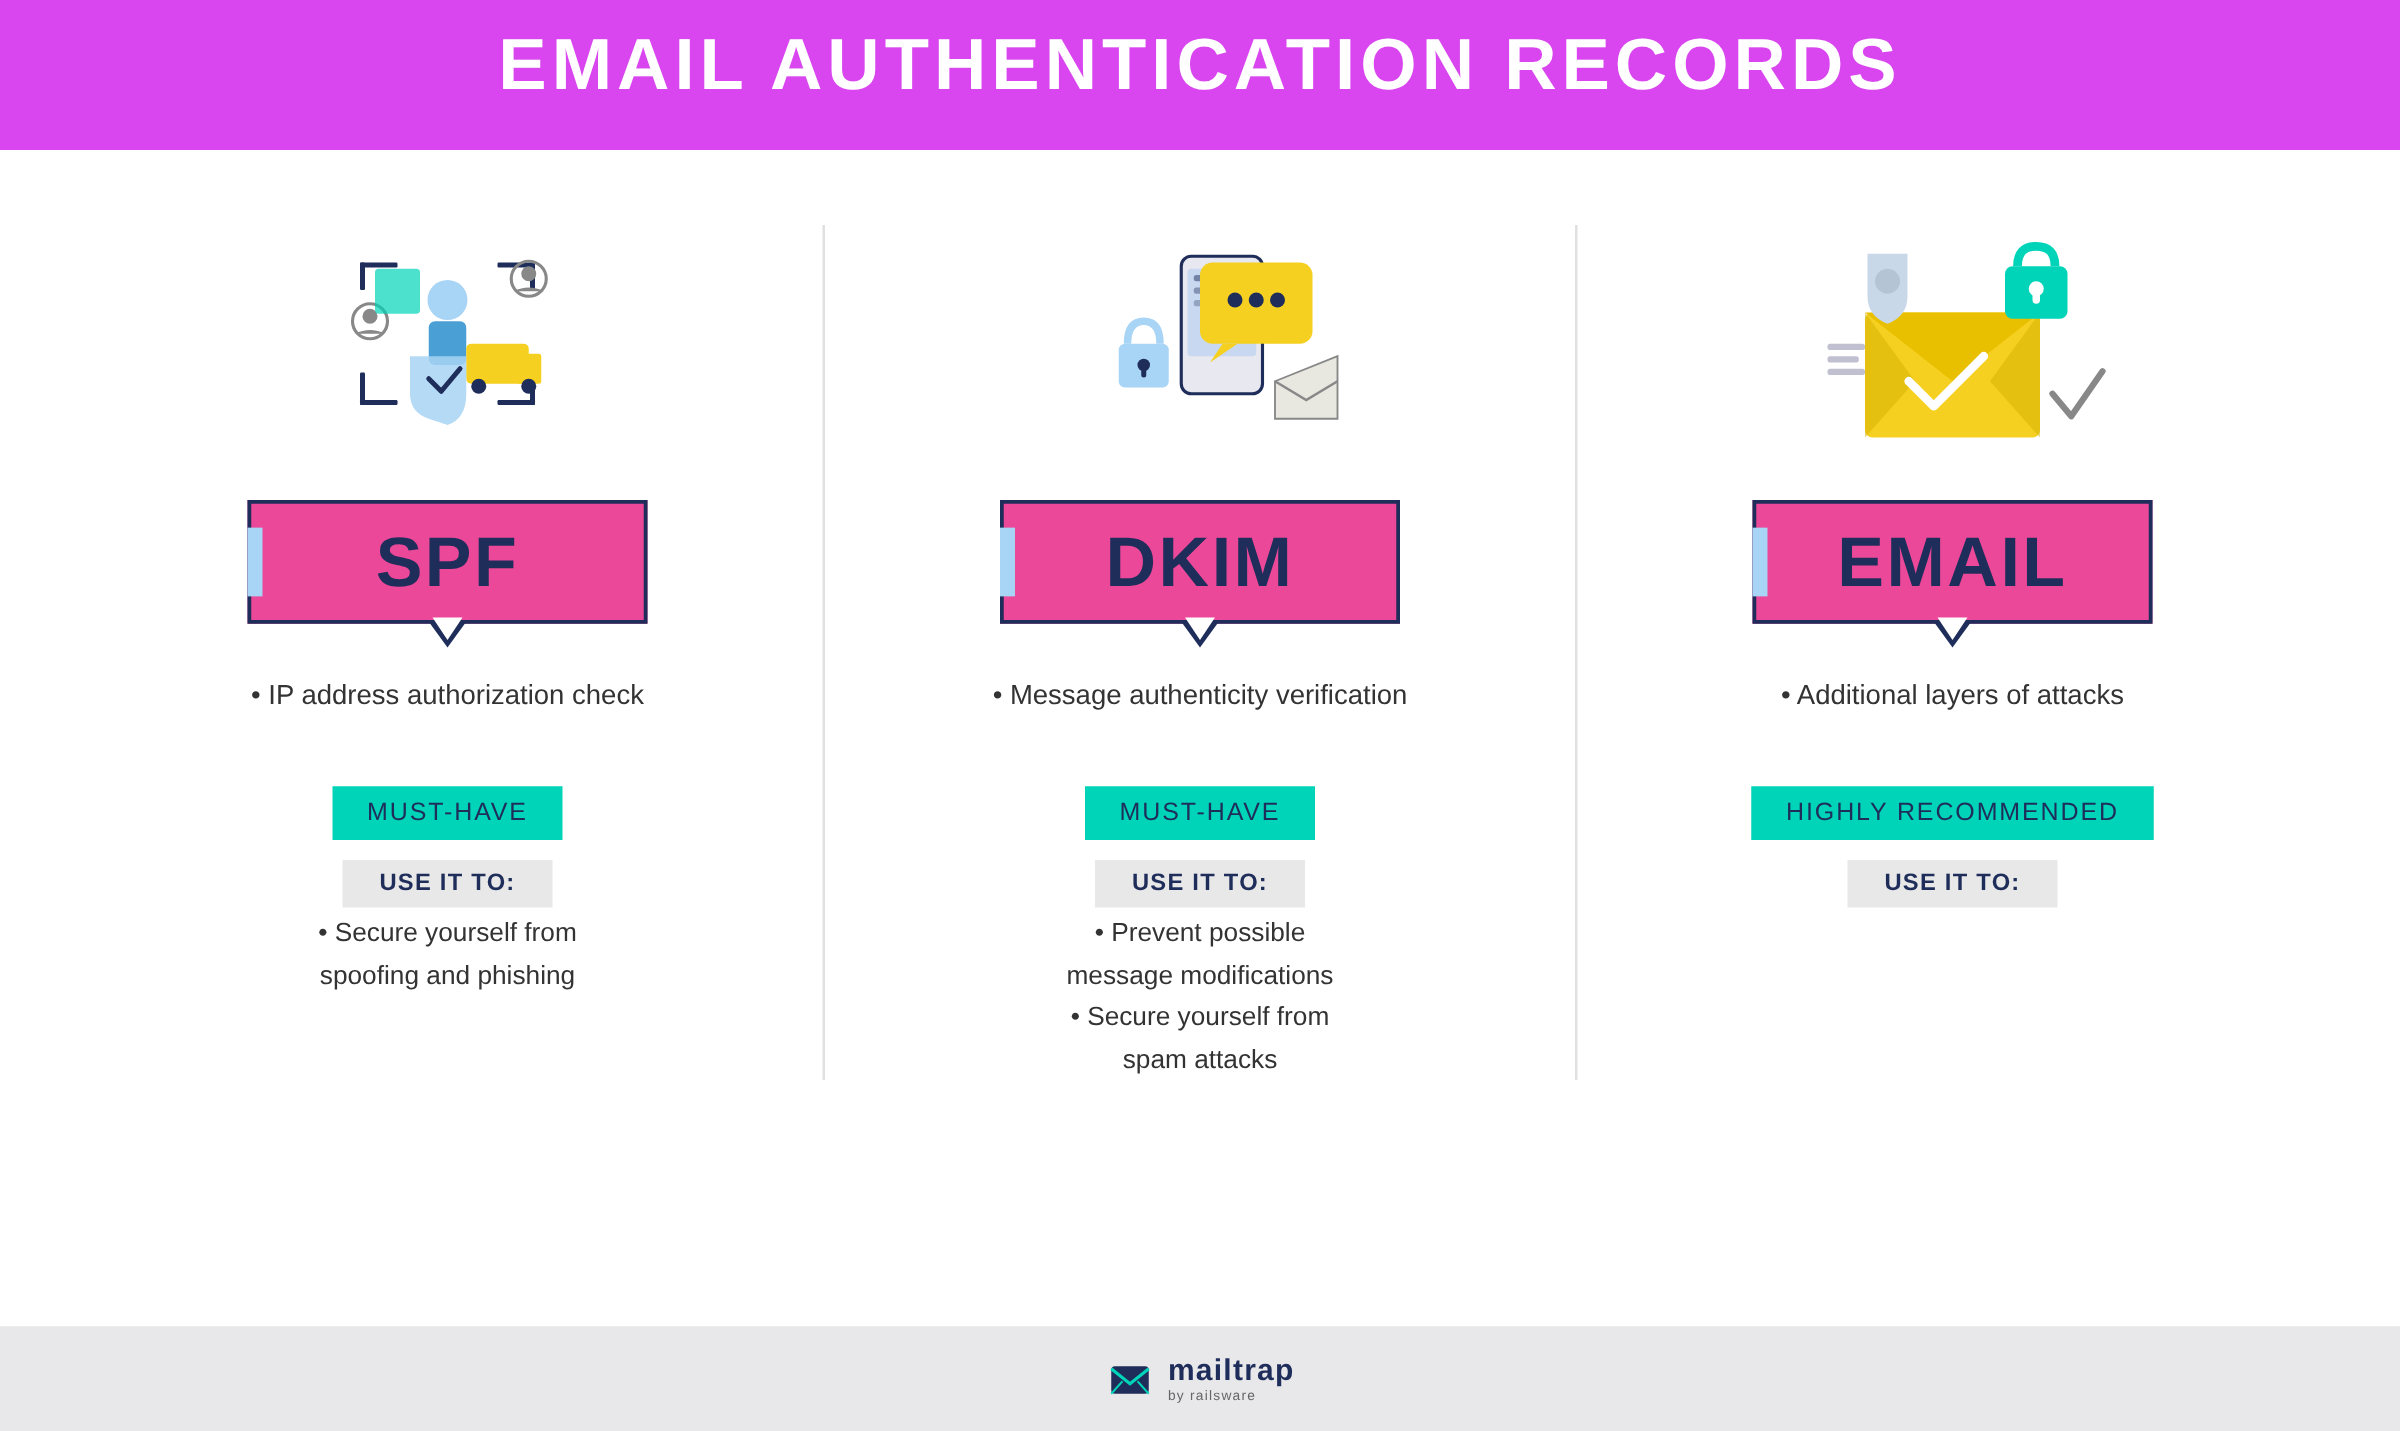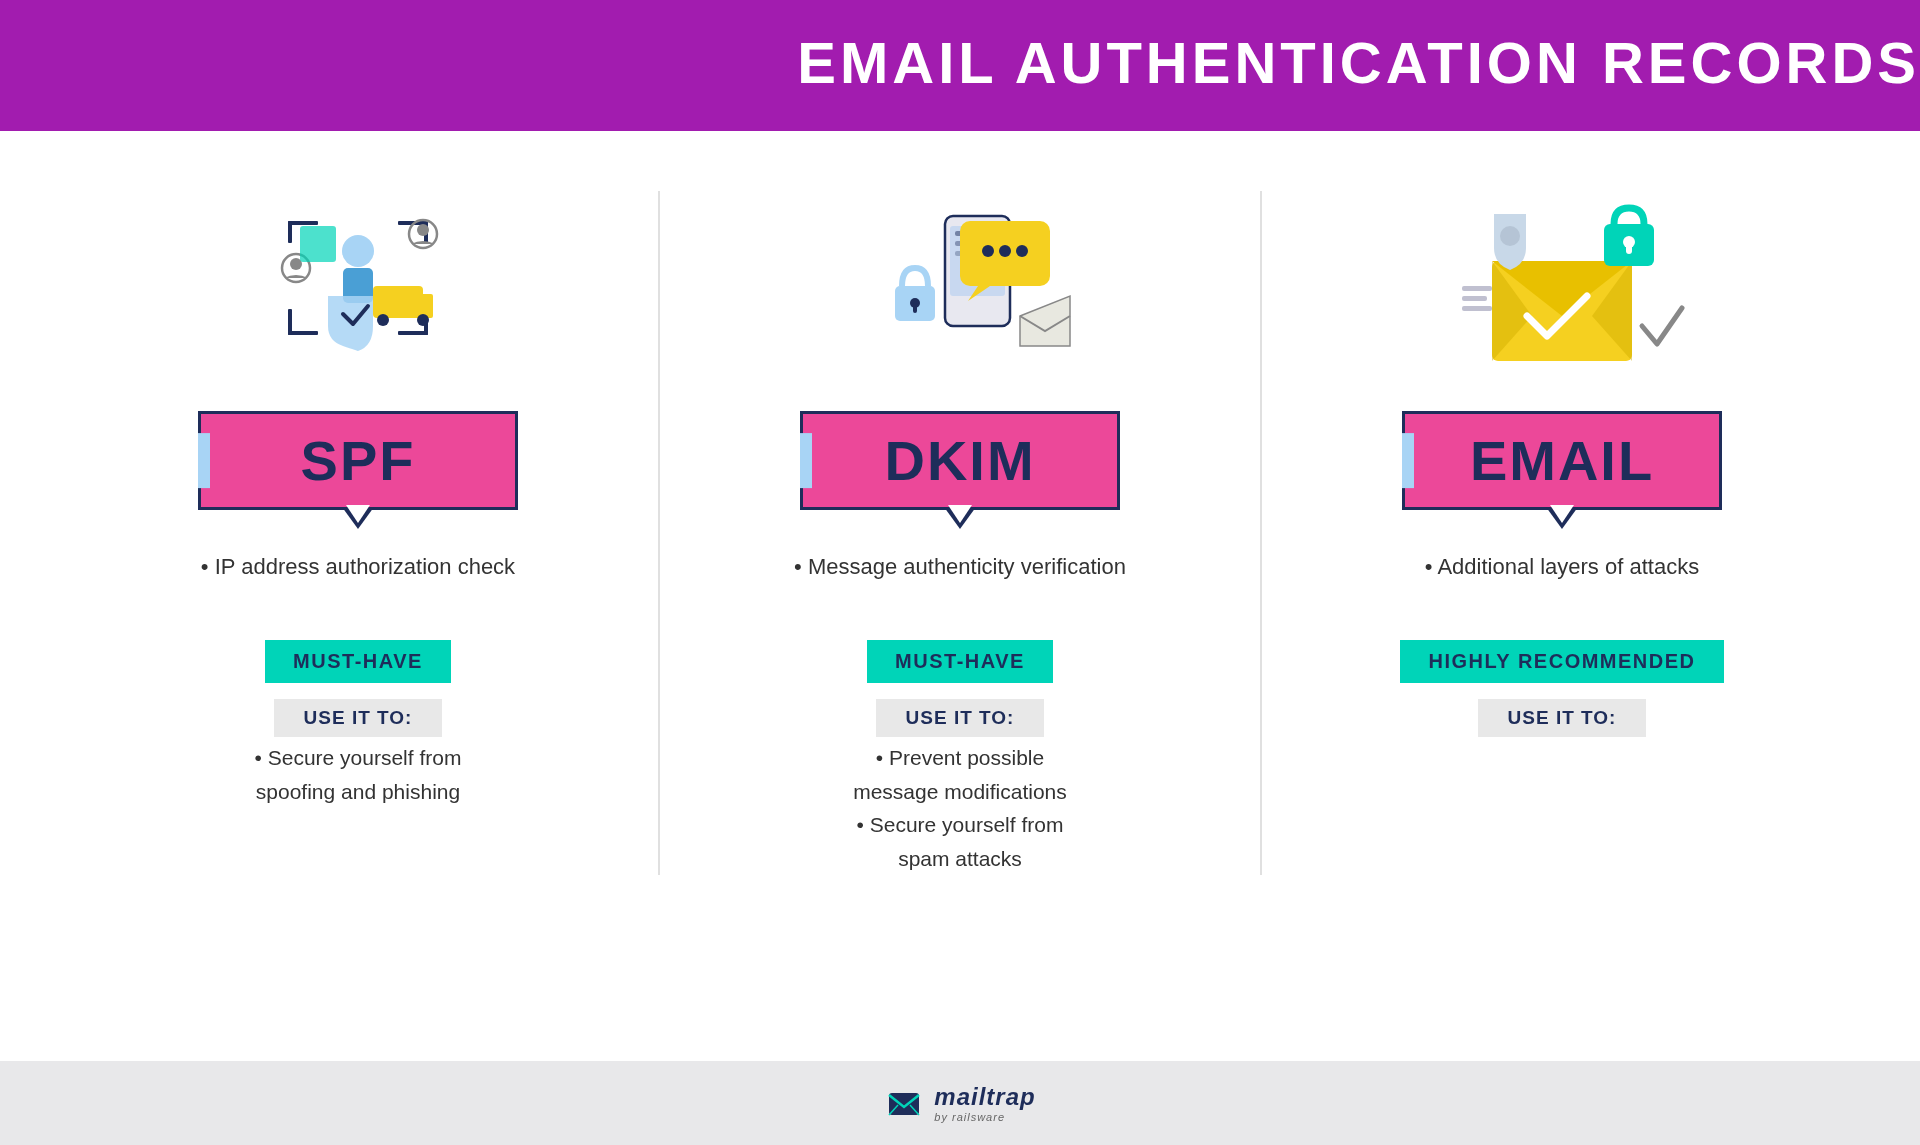--- a/index.html
+++ b/index.html
@@ -7,23 +7,23 @@
       width: 1920px;
       min-height: 1145px;
       font-family: 'Arial', sans-serif;
       background: #ffffff;
       display: flex;
       flex-direction: column;
     }
 
     
     .header {
-      background: #a21caf;
-      padding: 29px 0 35px;
-      text-align: right;
+      background: #d946ef;
+      padding: 18px 0 35px;
+      text-align: center;
     }
     .header h1 {
       color: #ffffff;
       font-size: 58px;
       font-weight: 800;
       letter-spacing: 4px;
       text-transform: uppercase;
     }
 
     
@@ -124,21 +124,21 @@
       text-align: center;
       line-height: 1.5;
       margin-bottom: 20px;
       min-height: 70px;
     }
 
     
     .badge {
       padding: 10px 28px;
       font-size: 20px;
-      font-weight: 700;
+      font-weight: 400;
       letter-spacing: 1.5px;
       text-transform: uppercase;
       color: #1e2d5a;
       margin-bottom: 16px;
     }
     .badge-must-have {
       background: #00d4b8;
     }
     .badge-highly-recommended {
       background: #00d4b8;
@@ -168,21 +168,20 @@
     }
 
     
     .footer {
       background: #e8e8ea;
       padding: 22px 16px;
       display: flex;
       justify-content: center;
       align-items: flex-end;
       gap: 12px;
-      font-style: italic;
     }
 
     
     .logo-area {
       display: flex;
       align-items: center;
       gap: 10px;
     }
     .logo-text {
       display: flex;

